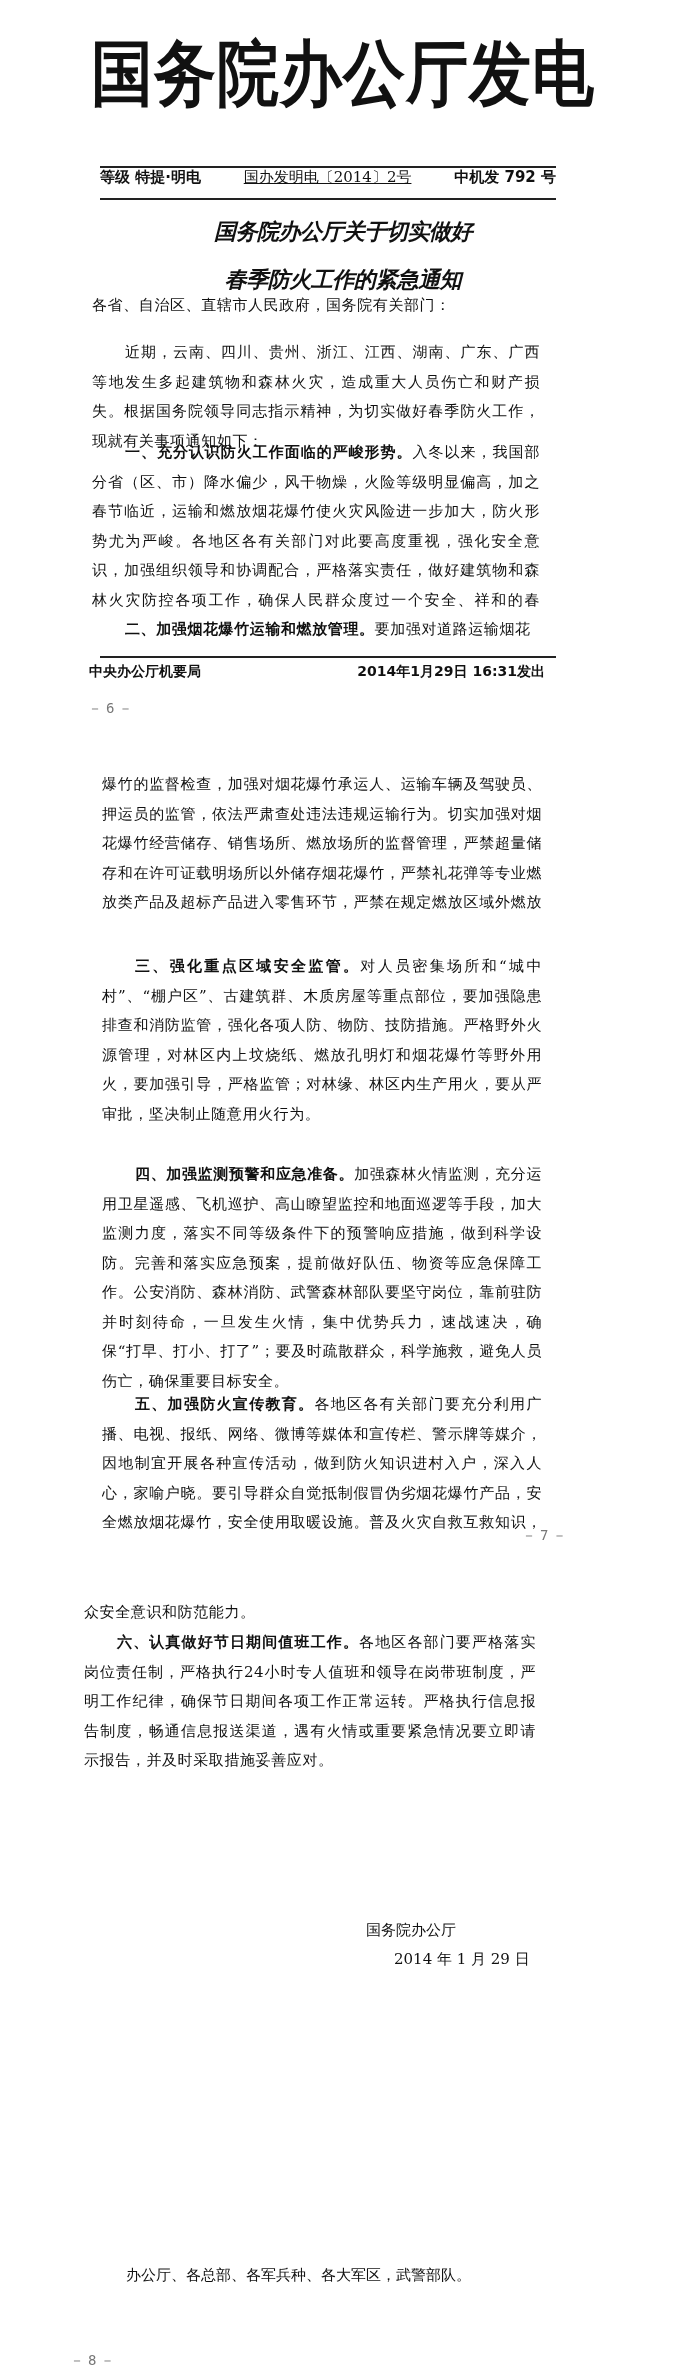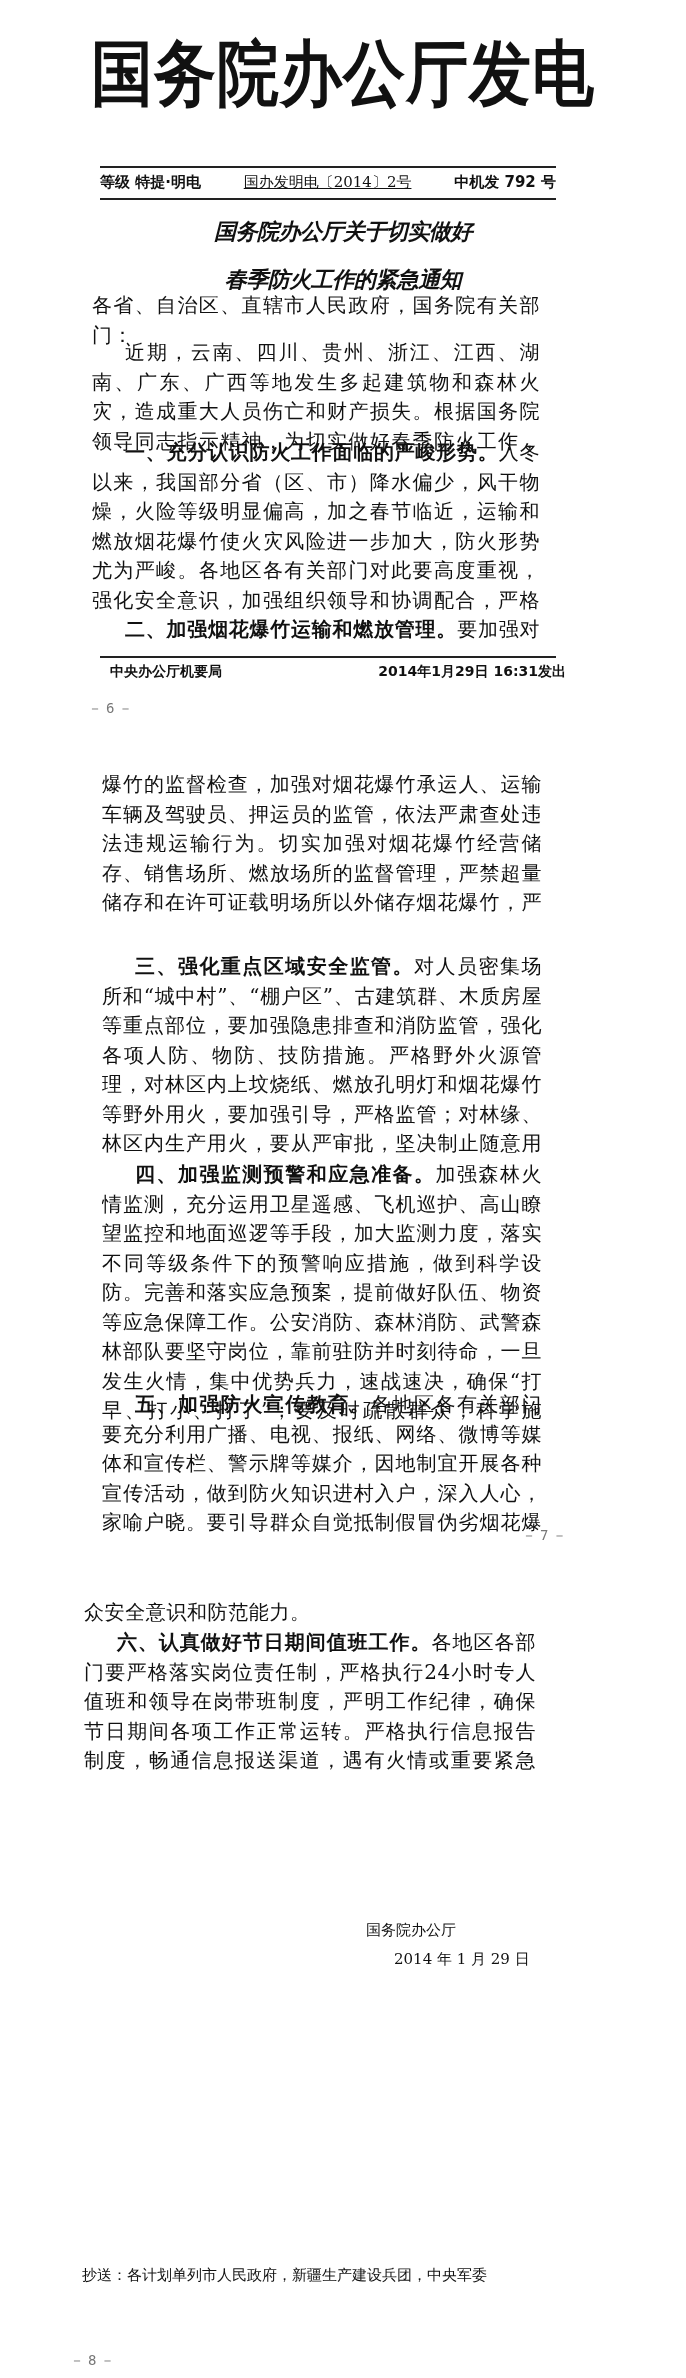--- a/index.html
+++ b/index.html
@@ -11,38 +11,38 @@
   .abs { position: absolute; }
   .masthead {
     left: 0; width: 686px; top: 28px; text-align: center;
     font-family: "DejaVu Sans", sans-serif; font-weight: bold;
     font-size: 62px; letter-spacing: 1px; line-height: 80px;
     transform: scaleY(1.15); transform-origin: top center;
   }
   .rule { left: 100px; width: 456px; height: 0; border-top: 2px solid #222; }
   .meta-row {
     left: 100px; width: 456px; top: 168px; height: 28px;
-    display: flex; justify-content: space-between; align-items: center;
+    display: flex; justify-content: space-between; 
     font-family: "DejaVu Sans", sans-serif; font-weight: bold; font-size: 15px;
   }
   .title {
     left: 0; width: 686px; text-align: center;
     font-family: "DejaVu Sans", sans-serif; font-weight: bold; font-size: 22px;
     line-height: 36px; letter-spacing: -0.5px; font-style: italic;
   }
   .para {
-    left: 102px; width: 440px; font-size: 20px; line-height: 29.5px;
+    left: 102px; width: 440px; font-size: 15px; line-height: 29.5px;
     letter-spacing: 0.6px; text-align: justify;
   }
   .para2 { left: 92px; width: 448px; }
   .para3 { left: 84px; width: 452px; }
   .indent { text-indent: 33px; }
   .bold { font-weight: bold; font-family: "DejaVu Sans", sans-serif; }
   .footer-row {
-    left: 110px; width: 456px; top: 660px; height: 24px;
+    left: 89px; width: 456px; top: 660px; height: 24px;
     display: flex; justify-content: space-between; align-items: center;
     font-family: "DejaVu Sans", sans-serif; font-weight: bold; font-size: 14px;
   }
   .pageno { font-family: "DejaVu Sans Mono", monospace; font-size: 14px; color: #777; letter-spacing: 4px; }
   .sign { font-size: 15px; }
   .cc { left: 82px; width: 480px; font-size: 15px; line-height: 30px; }
 </style>
 </head>
 <body>
 
@@ -96,15 +96,15 @@
 <div class="abs para para3" style="top:1598px;">众安全意识和防范能力。</div>
 
 <div class="abs para para3 indent" style="top:1628px; height:150px; overflow:hidden;">
   <span class="bold">六、认真做好节日期间值班工作。</span><span>各地区各部门要严格落实岗位责任制，严格执行24小时专人值班和领导在岗带班制度，严明工作纪律，确保节日期间各项工作正常运转。严格执行信息报告制度，畅通信息报送渠道，遇有火情或重要紧急情况要立即请示报告，并及时采取措施妥善应对。</span>
 </div>
 
 <div class="abs sign" style="left:366px; top:1921px;">国务院办公厅</div>
 <div class="abs sign" style="left:394px; top:1950px;">2014 年 1 月 29 日</div>
 
 <div class="abs cc" style="top:2260px;">
-  <div><span>抄送：</span><span>各计划单列市人民政府，新疆生产建设兵团，中央军委</span></div>
+  <div style="padding-left:44px;">办公厅、各总部、各军兵种、各大军区，武警部队。</div>
 </div>
 <div class="abs pageno" style="left:70px; top:2352px;">－8－</div>
 
 </body></html>

